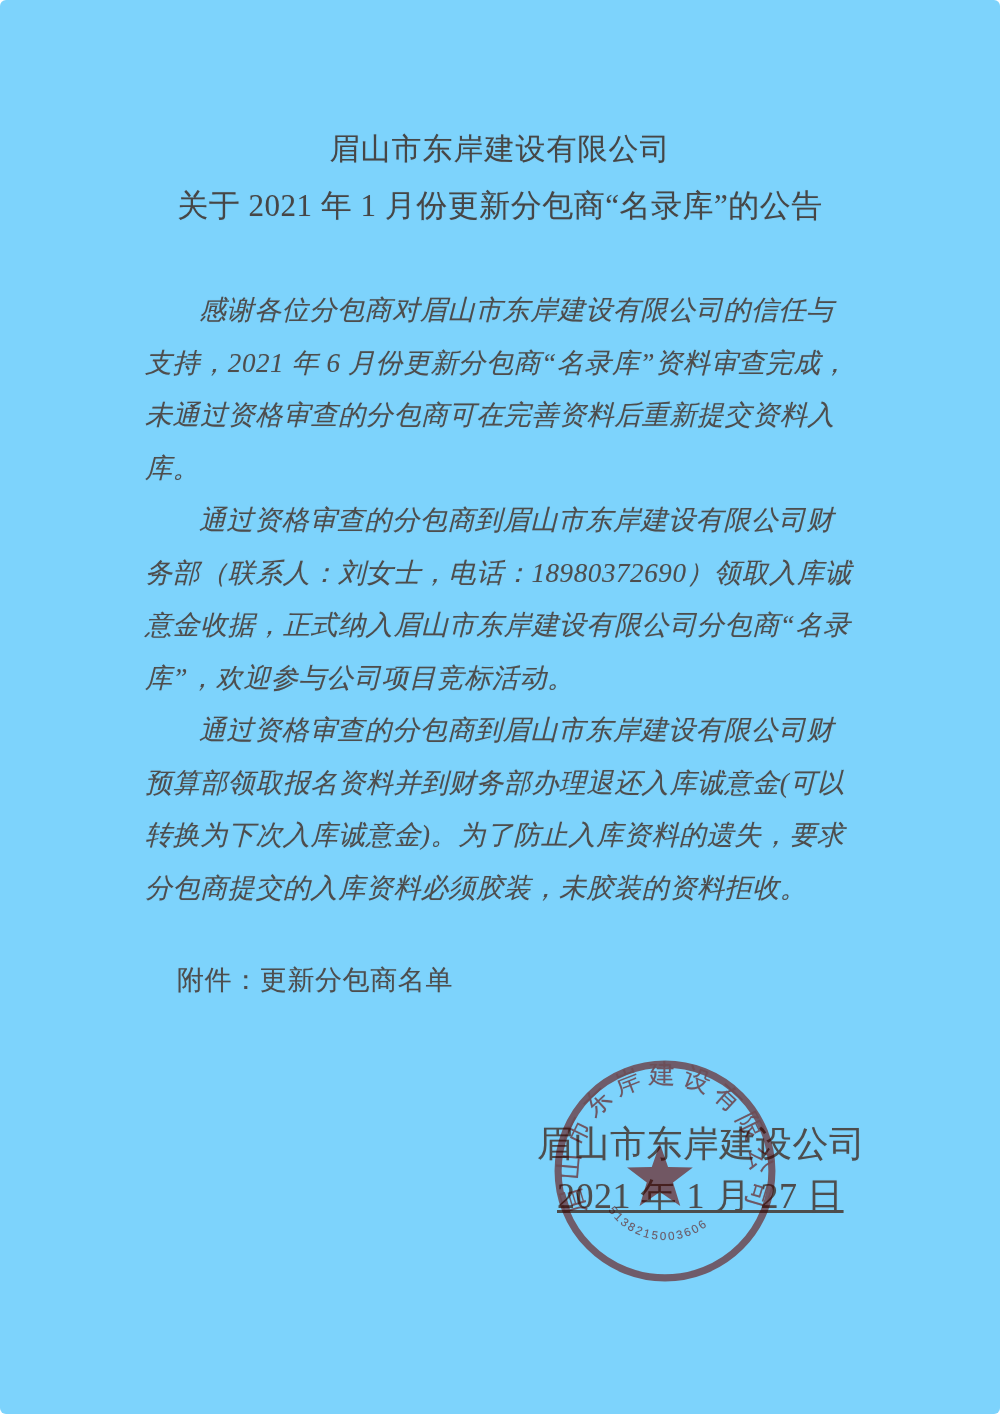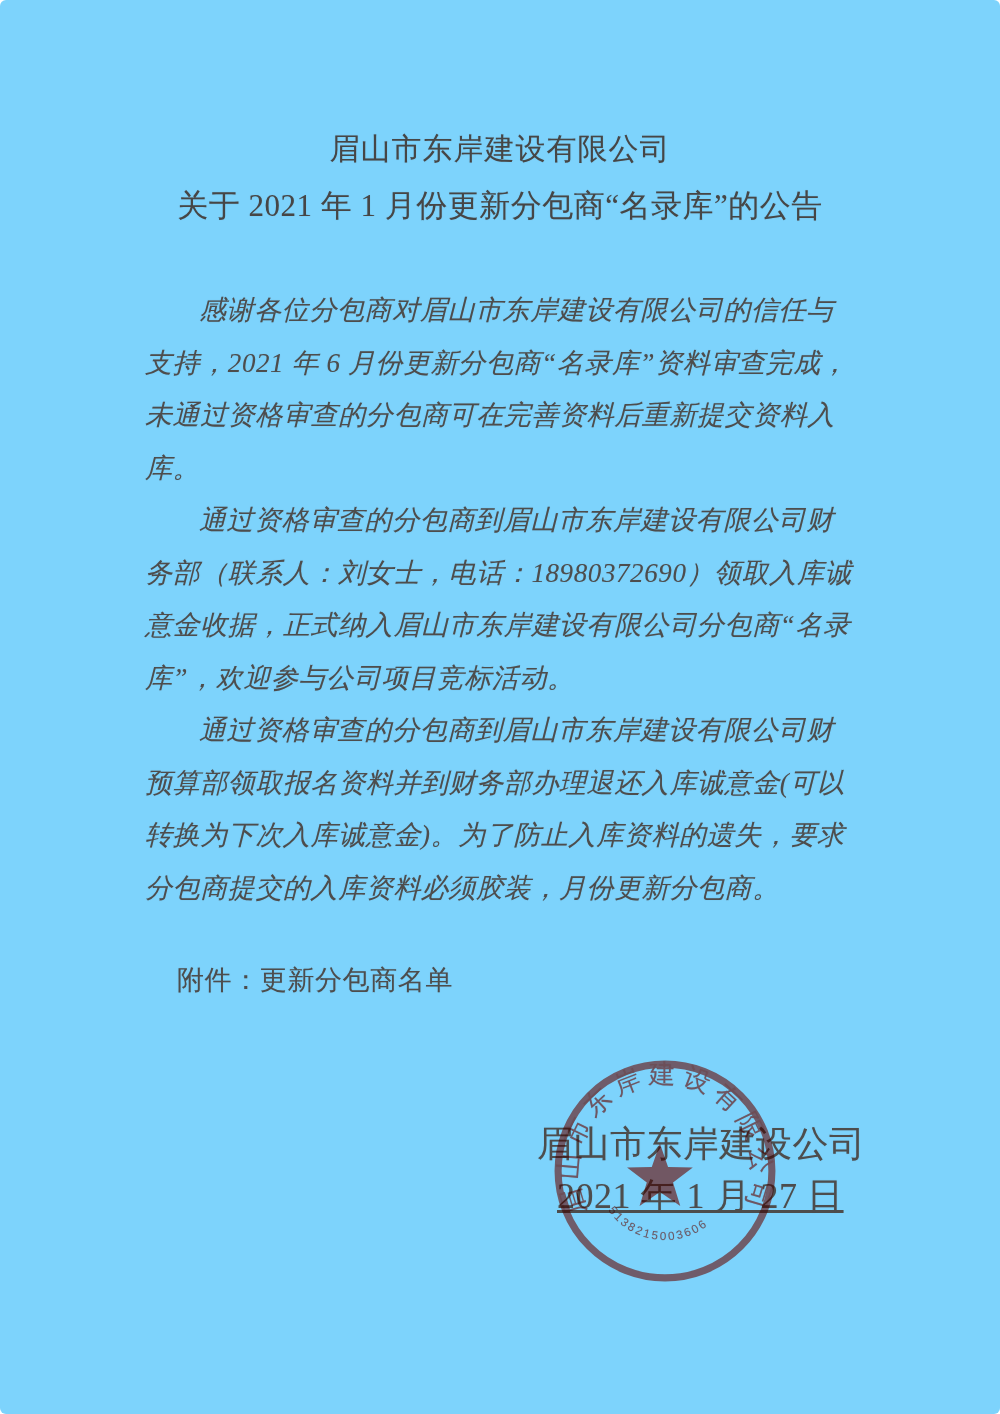--- a/index.html
+++ b/index.html
@@ -61,21 +61,21 @@
     <div>
       <div class="line indent">通过资格审查的分包商到眉山市东岸建设有限公司财</div>
       <div class="line">务部（联系人：刘女士，电话：18980372690）领取入库诚</div>
       <div class="line">意金收据，正式纳入眉山市东岸建设有限公司分包商“名录</div>
       <div class="line">库”，欢迎参与公司项目竞标活动。</div>
     </div>
     <div>
       <div class="line indent">通过资格审查的分包商到眉山市东岸建设有限公司财</div>
       <div class="line">预算部领取报名资料并到财务部办理退还入库诚意金(可以</div>
       <div class="line">转换为下次入库诚意金)。为了防止入库资料的遗失，要求</div>
-      <div class="line">分包商提交的入库资料必须胶装，月份更新分包商。</div>
+      <div class="line">分包商提交的入库资料必须胶装，未胶装的资料拒收。</div>
     </div>
     <div class="attachment">附件：更新分包商名单</div>
   </div>
 
   <div class="sig-company">眉山市东岸建设公司</div>
   <div class="sig-date">2021 年 1 月 27 日</div>
 
   <div class="seal">
     <svg viewBox="0 0 222 222" xmlns="http://www.w3.org/2000/svg">
       <defs>

